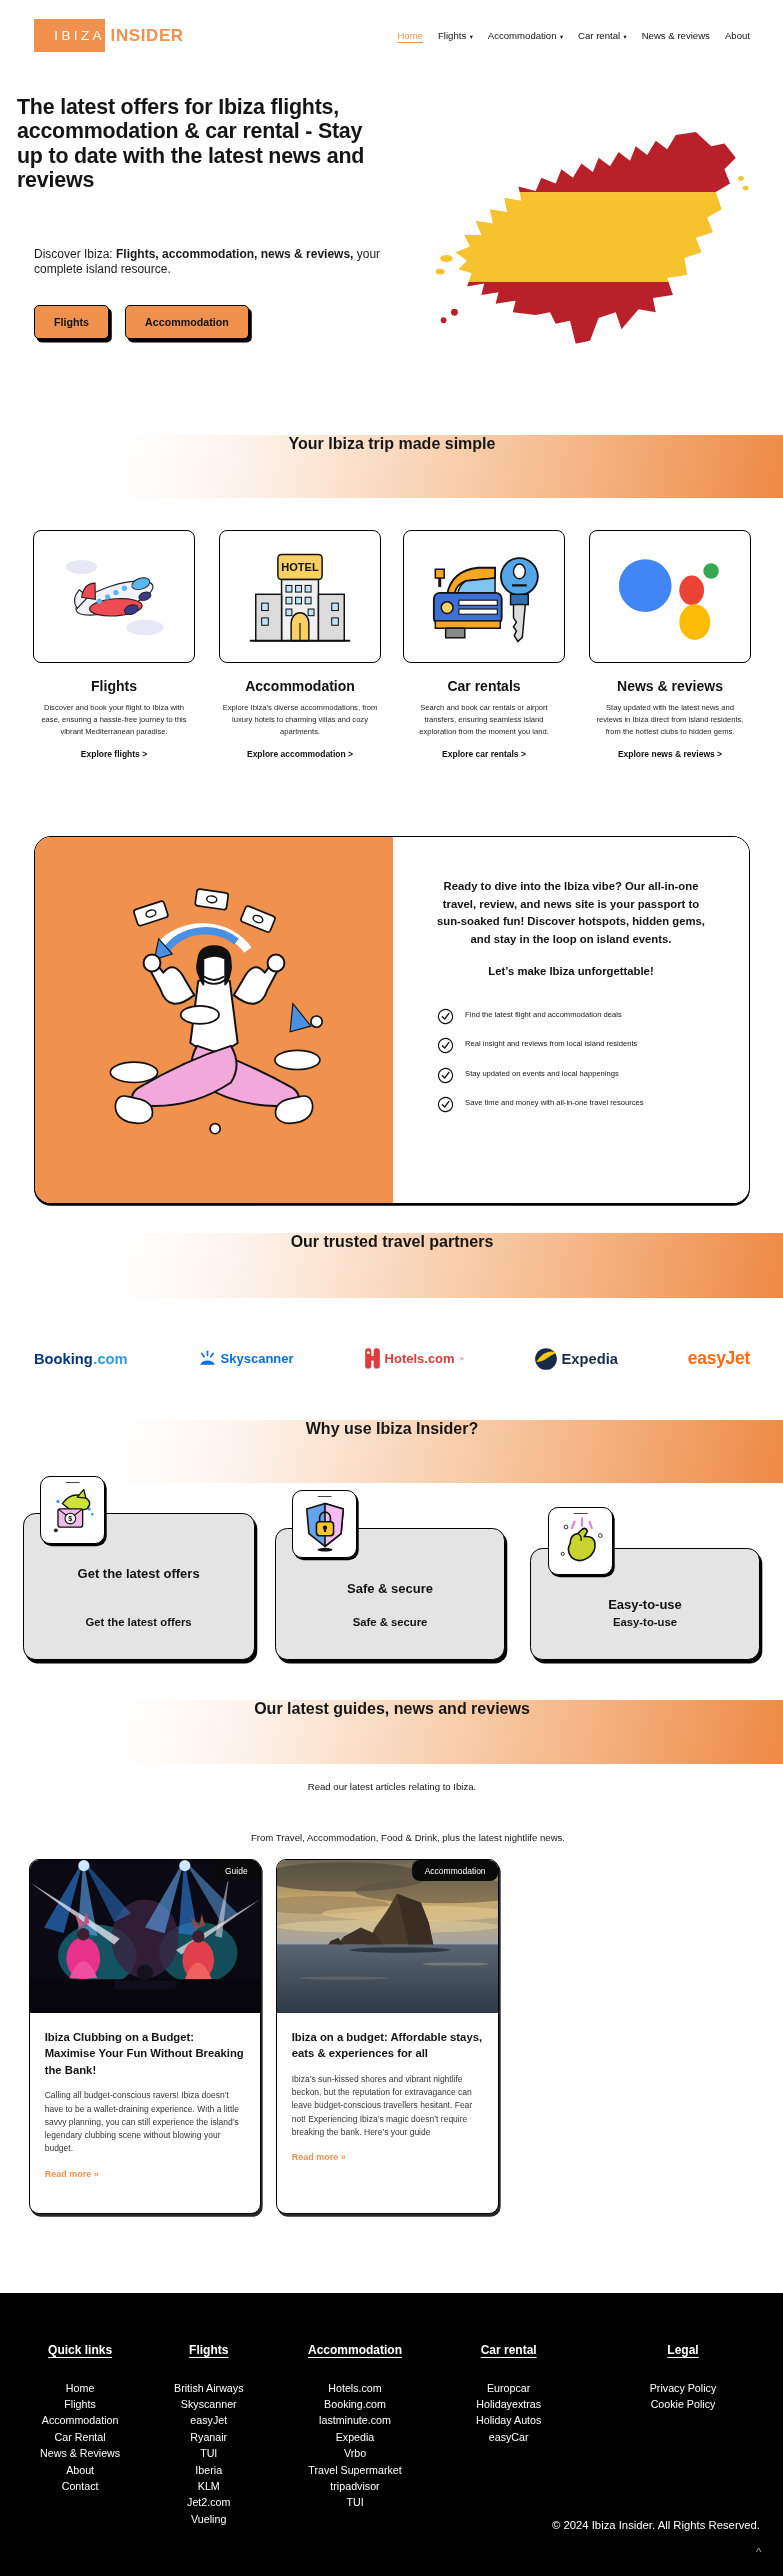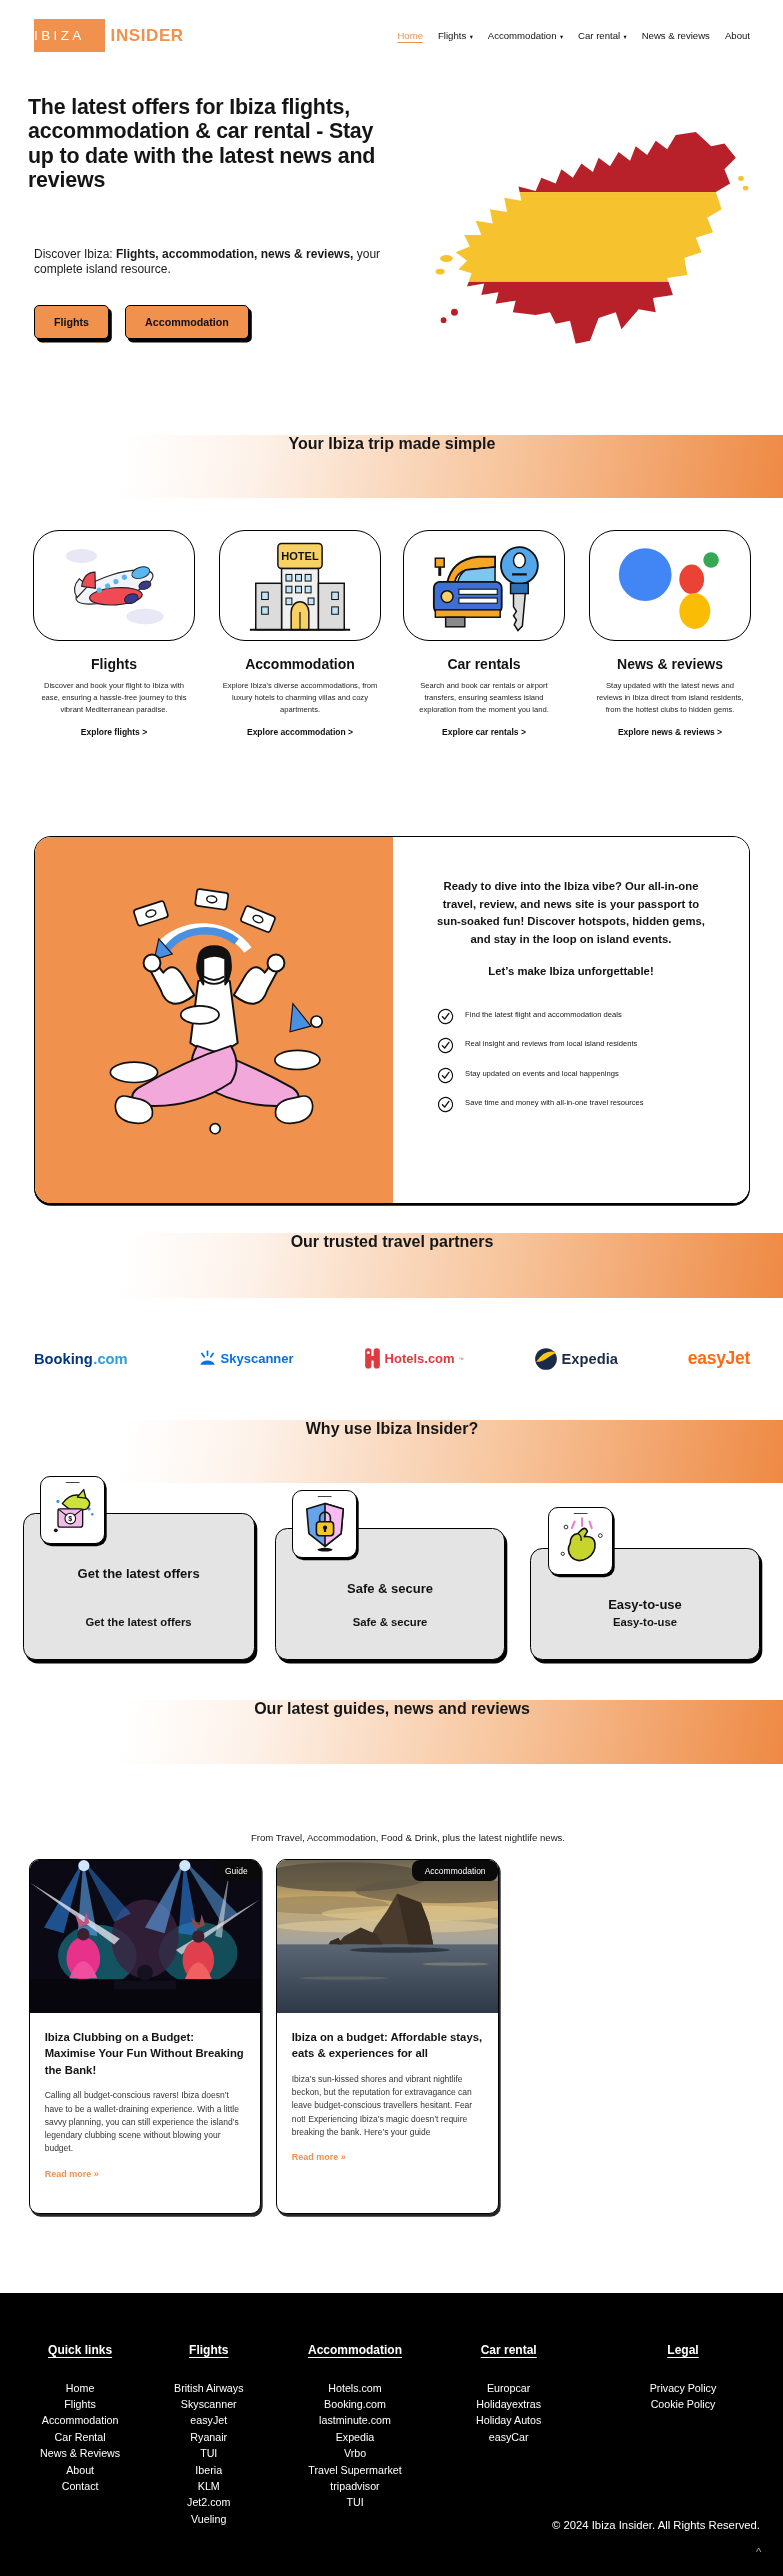--- a/index.html
+++ b/index.html
@@ -3,48 +3,48 @@
 <meta charset="utf-8">
 <style>
   * { margin:0; padding:0; box-sizing:border-box; }
   html,body { background:#fff; }
   body { font-family:"Liberation Sans", sans-serif; color:#111; }
   #page { position:relative; width:784px; height:2576px; margin:0 auto; overflow:hidden; background:#fff; }
 
   
   .header { position:absolute; top:18.6px; left:34px; right:34px; height:34px; display:flex; justify-content:space-between; align-items:center; }
   .logo { display:flex; align-items:center; gap:5.6px; cursor:pointer; }
-  .logo-square { width:71px; height:33px; background:#F0914E; display:flex; align-items:center; justify-content:flex-start; }
+  .logo-square { width:71px; height:33px; background:#F0914E; display:flex; align-items:center; justify-content:flex-end; }
   .logo-square span { color:#fff; font-size:13.5px; letter-spacing:3.4px; font-weight:400; }
   .logo-word { color:#F0914E; font-size:17px; font-weight:800; letter-spacing:0.6px; }
   .nav { display:flex; align-items:center; gap:15px; }
   .nav-item { font-size:9.6px; font-weight:500; color:#121212; display:flex; align-items:center; gap:3.4px; cursor:pointer; white-space:nowrap; }
   .nav-item .caret { font-size:6.2px; position:relative; top:0.6px; }
   .nav-item.active { color:#F0914E; text-decoration:underline; text-underline-offset:2.8px; }
 
   
-  .hero-title { position:absolute; top:95px; left:28px; width:361px; font-size:21.4px; line-height:1.14; font-weight:800; letter-spacing:-0.2px; color:#151515; }
+  .hero-title { position:absolute; top:95px; left:17px; width:361px; font-size:21.4px; line-height:1.14; font-weight:800; letter-spacing:-0.2px; color:#151515; }
   .hero-sub { position:absolute; top:247px; left:34px; width:355px; font-size:12px; line-height:1.25; color:#1b1b1b; font-weight:300; }
   .hero-sub b { font-weight:600; }
   .hero-btns { position:absolute; top:305px; left:34px; display:flex; gap:16px; }
   .btn { background:#F0914E; border:1.1px solid #000; border-radius:5px; box-shadow:2.8px 3.4px 0 #000; font-size:10.7px; font-weight:600; color:#101010; padding:0 19px; height:34px; display:flex; align-items:center; cursor:pointer; font-family:"Liberation Sans",sans-serif; }
   .hero-map { position:absolute; top:123px; left:427px; width:326px; height:224px; }
 
   
   .banner { position:absolute; left:0; width:784px; display:flex; justify-content:center;
             background:linear-gradient(100deg,#ffffff 16%,#fdf2ea 32%,#f7c7a0 63%,#ee8943 100%); }
   .banner h2 { font-size:16px; font-weight:700; color:#161616; }
   #banner-trip { top:435px; height:63px; }
   #banner-partners { top:1233px; height:65px; }
   #banner-why { top:1420px; height:63px; }
   #banner-guides { top:1700px; height:64px; }
 
   
   .trip-col { position:absolute; top:530px; width:162px; text-align:center; }
-  .trip-art { height:111px; background:#fff; border:1.1px solid #000; border-radius:26px; display:flex; align-items:center; justify-content:center; overflow:hidden; }
+  .trip-art { height:133px; background:#fff; border:1.1px solid #000; border-radius:8px; display:flex; align-items:center; justify-content:center; overflow:hidden; }
   .trip-title { margin-top:14.7px; font-size:14px; font-weight:800; color:#121212; }
   .trip-desc { margin-top:8px; font-size:7.6px; line-height:1.6; color:#1d1d1d; padding:0 3.4px; }
   .trip-link { margin-top:11.3px; font-size:8.5px; font-weight:700; color:#0f0f0f; cursor:pointer; display:inline-block; }
 
   
   .cta { position:absolute; top:836px; left:34px; width:716px; height:368px; border:1.1px solid #000; border-radius:17px; overflow:hidden; display:flex; box-shadow:0 1.7px 0 #000; background:#fff; }
   .cta-left { width:358px; background:#F0914E; display:flex; align-items:center; justify-content:center; }
   .cta-right { flex:1; background:#fff; padding:41px 37px 0 37px; }
   .cta-para { font-size:11.3px; line-height:1.55; font-weight:600; text-align:center; color:#141414; }
   .cta-tag { margin-top:17px; font-size:11.3px; font-weight:800; text-align:center; color:#111; }
@@ -438,20 +438,21 @@
     <div class="why-desc">Safe &amp; secure</div>
   </div>
   <div class="why-card" style="left:530px; top:1548px; width:230px; height:112px;">
     <div class="why-head" style="margin-top:48px">Easy-to-use</div>
     <div class="why-desc">Easy-to-use</div>
   </div>
 
   <div class="banner" id="banner-guides">
     <h2>Our latest guides, news and reviews</h2>
   </div>
+  <div class="intro" id="intro1">Read our latest articles relating to Ibiza.</div>
   <div class="intro" id="intro2">From Travel, Accommodation, Food &amp; Drink, plus the latest nightlife news.</div>
 
   <div class="article" id="article-0">
     <div class="article-img">
       <svg viewBox="0 0 410 272" preserveAspectRatio="none">
         <rect width="410" height="272" fill="#0B0A14"></rect>
         <ellipse cx="120" cy="170" rx="70" ry="55" fill="#1E8FA0" opacity="0.55"></ellipse>
         <ellipse cx="300" cy="165" rx="70" ry="55" fill="#1E8FA0" opacity="0.5"></ellipse>
         <ellipse cx="205" cy="140" rx="60" ry="70" fill="#3A2340" opacity="0.8"></ellipse>
         <g opacity="0.85">

